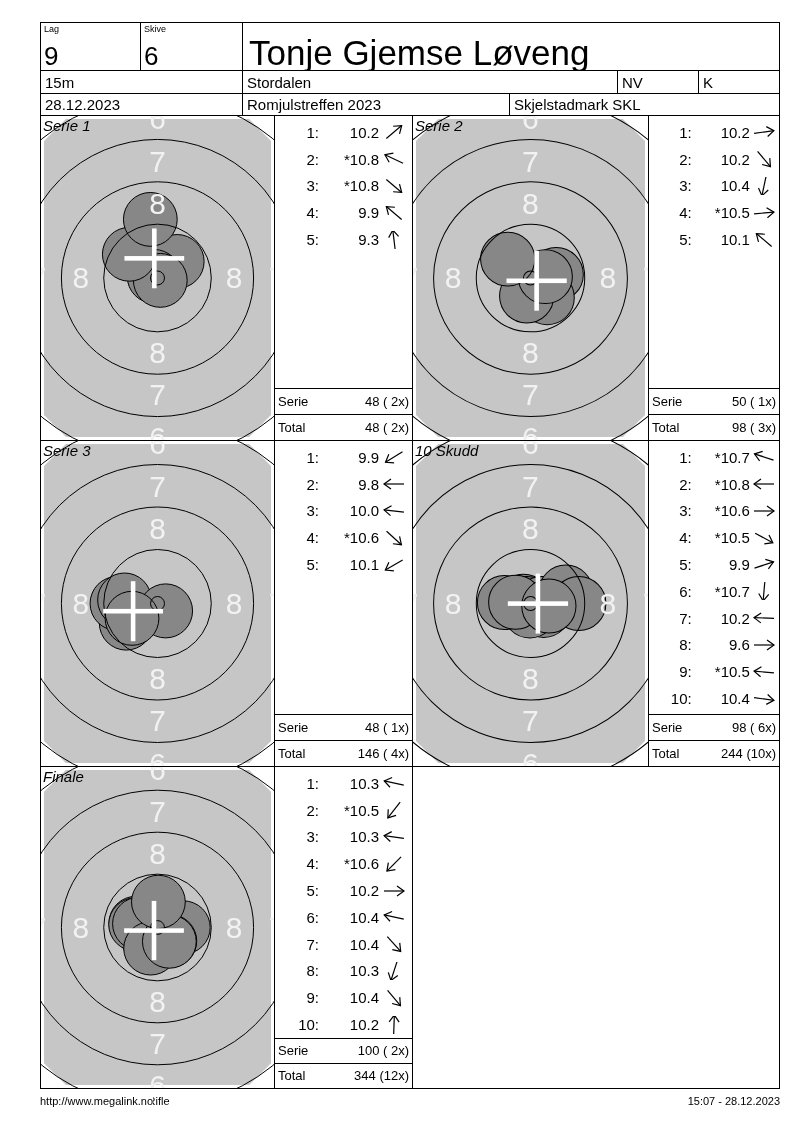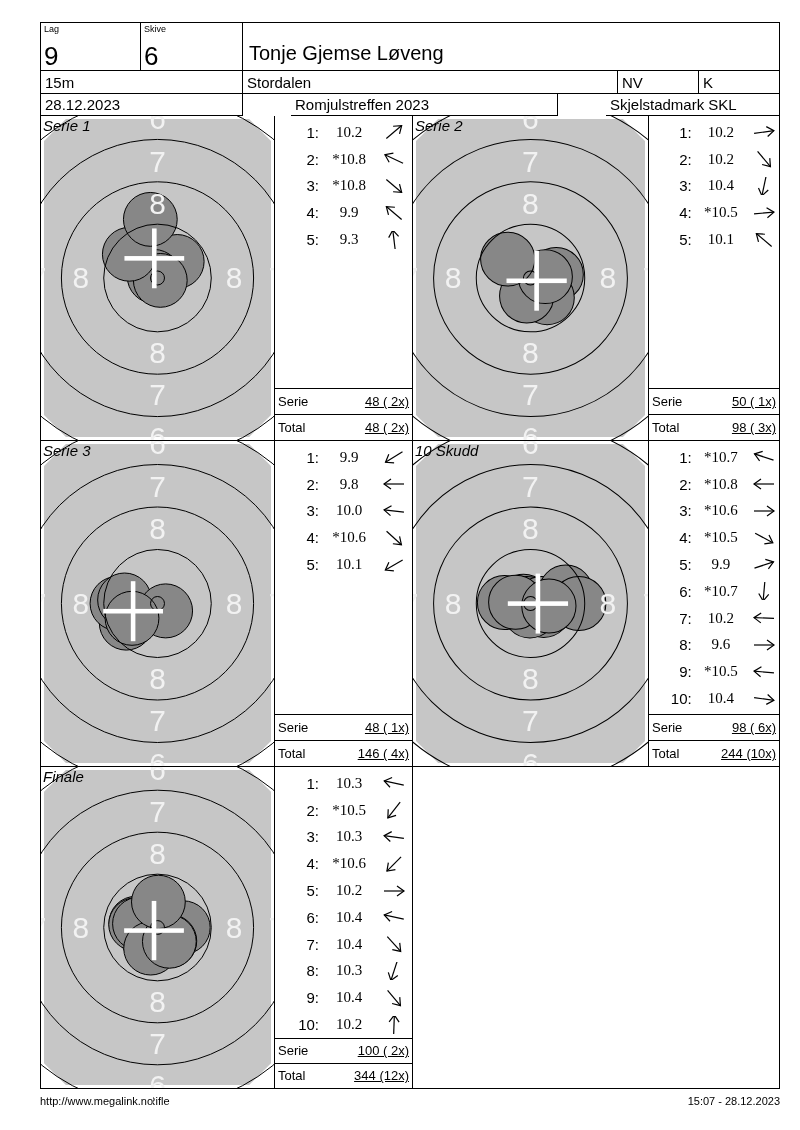--- a/index.html
+++ b/index.html
@@ -7,40 +7,40 @@
   .sheet{position:absolute;left:40px;top:22px;width:739px;border-top:1px solid #000;border-left:1px solid #000;}
   .hrow{display:flex;}
   .cell{box-sizing:border-box;border-right:1px solid #000;border-bottom:1px solid #000;position:relative;overflow:hidden;}
   
   .r1{height:48px;}
   .lagcell{width:100px;}
   .skivecell{width:102px;}
   .namecell{flex:1;display:flex;align-items:flex-end;padding:0 0 2px 6px;}
   .minilabel{position:absolute;top:1px;left:3px;font-size:9px;}
   .bignum{position:absolute;bottom:1px;left:3px;font-size:26px;line-height:26px;}
-  .name{font-size:20px;line-height:30px;}
+  .name{font-size:35px;line-height:30px;}
   
   .r2,.r3{height:23px;}
-  .r3{height:22px;gap:48px;}
+  .r3{height:22px;}
   .tcell{display:flex;align-items:center;padding-left:4px;font-size:15px;}
   .w202{width:202px;} .w375{width:375px;} .w81{width:81px;} .w267{width:267px;} .wfill{flex:1;}
   
   .grid{display:grid;grid-template-columns:234px 138px 236px 131px;grid-template-rows:325px 326px 322px;}
   .targetcell{padding:0;}
   .targetcell svg{position:absolute;left:0;top:0;width:100%;height:100%;display:block;}
   .tlabel{position:absolute;top:1px;left:2px;font-size:15px;z-index:3;font-style:italic;}
   .scorecell{display:flex;flex-direction:column;}
   .shots{padding-top:3px;}
   .shotrow{display:flex;align-items:center;height:26.8px;font-size:15px;}
   .shotnum{width:44px;text-align:right;}
-  .shotval{width:60px;text-align:center;font-family:Liberation Serif, serif;}
+  .shotval{width:60px;text-align:right;}
   .shotarrow{width:30px;display:flex;justify-content:center;align-items:center;}
   .sumrow{margin-top:auto;height:26px;box-sizing:border-box;border-top:1px solid #000;display:flex;align-items:center;font-size:13px;padding:0 3px;}
   .sumrow.totalrow{margin-top:0;}
-  .sumval{margin-left:auto;text-decoration:underline;}
+  .sumval{margin-left:auto;}
   .emptycell{grid-column:3/5;}
   
   .footer{position:absolute;left:40px;top:1095px;width:740px;display:flex;font-size:11px;}
   .f-center{position:absolute;left:0;right:0;text-align:left;}
   .f-left{position:relative;z-index:1;background:#fff;}
   .f-right{margin-left:auto;position:relative;z-index:1;background:#fff;}
 </style>
 </head>
 <body>
 

